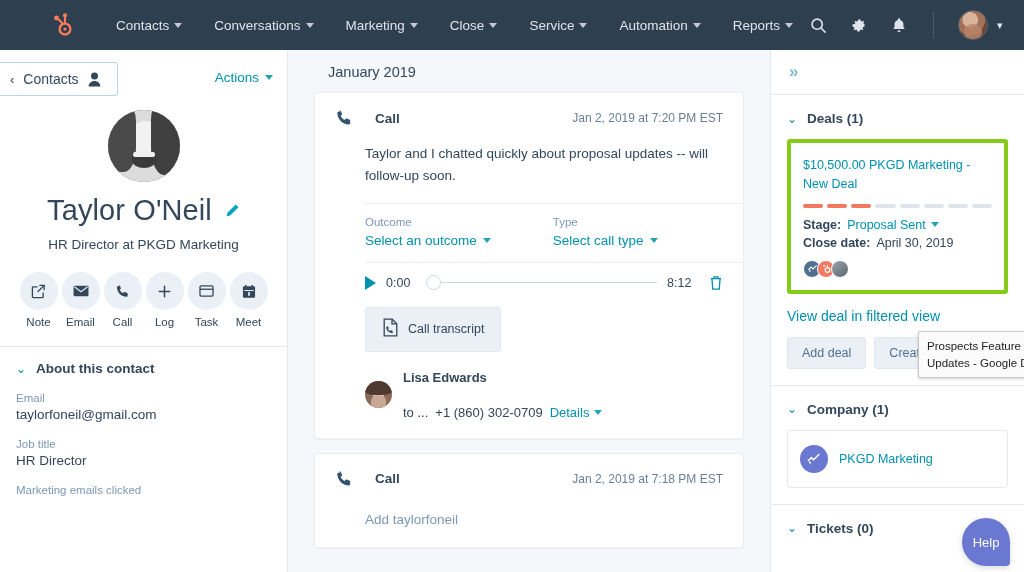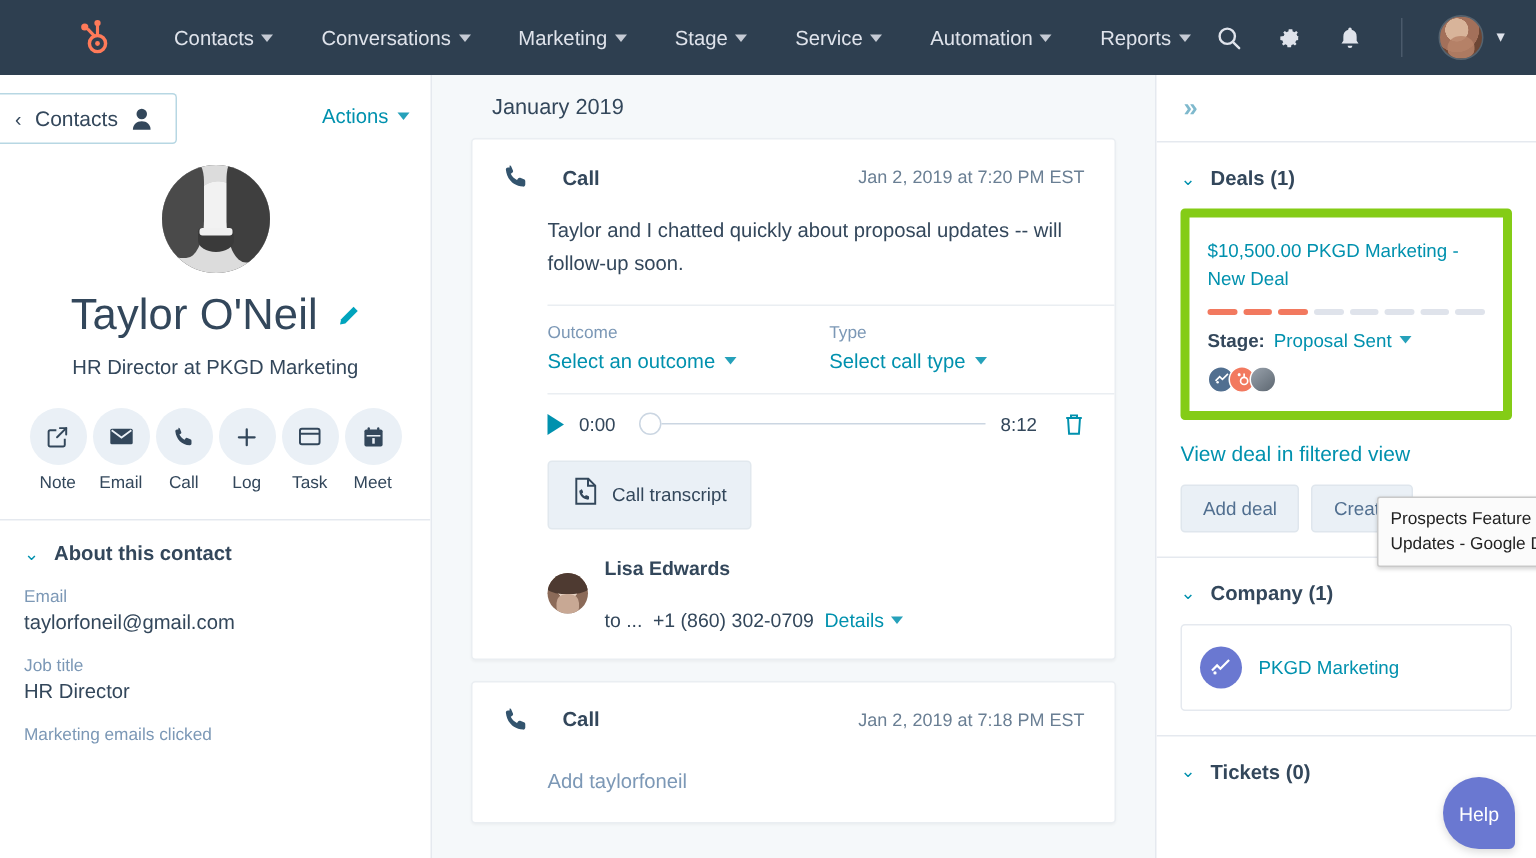--- a/index.html
+++ b/index.html
@@ -159,21 +159,21 @@
   .right {
     width: 254px; flex: 0 0 254px;
     background: #fff; border-left: 1px solid #e5e9ef;
     position: relative; overflow: hidden;
   }
   .right-top { padding: 12px 0 12px 18px; border-bottom: 1px solid #e5e9ef; }
   .dbl-chev { color: #7fb9cd; font-size: 17px; letter-spacing: -2px; cursor: pointer; font-weight: 700; }
   .r-section { padding: 16px 16px 0 16px; }
   .r-head { display: flex; align-items: center; gap: 10px; }
   .r-title { font-size: 13.5px; font-weight: 700; color: #33475b; }
-  .deal-card { border: 6px solid #84cc16; border-radius: 3px; padding: 13px 12px 12px; margin-top: 13px; }
+  .deal-card { border: 4px solid #84cc16; border-radius: 3px; padding: 13px 12px 12px; margin-top: 13px; }
   .deal-title { font-size: 12.5px; color: #0091ae; line-height: 1.5; cursor: pointer; }
   .progress { display: flex; gap: 4px; margin: 10px 0 10px; }
   .seg { height: 4px; flex: 1 1 0; border-radius: 2px; background: #dfe3eb; }
   .seg.on { background: #f2795f; }
   .deal-line { font-size: 12.5px; color: #33475b; font-weight: 700; margin-top: 4px; display: flex; align-items: baseline; gap: 6px; }
   .deal-line .val { font-weight: 400; }
   .deal-line .lnk { color: #0091ae; font-weight: 400; display: inline-flex; align-items: center; gap: 5px; cursor: pointer; }
   .mini-avs { display: flex; margin-top: 10px; }
   .mini { width: 18px; height: 18px; border-radius: 50%; margin-right: -4px; border: 1.5px solid #fff; display:flex; align-items:center; justify-content:center; }
   .mini.a { background: #516f90; }
@@ -234,21 +234,21 @@
       </div>
       <div class="nav-item">
         <span>Conversations</span>
         <i class="caret-down"></i>
       </div>
       <div class="nav-item">
         <span>Marketing</span>
         <i class="caret-down"></i>
       </div>
       <div class="nav-item">
-        <span>Stage</span>
+        <span>Close</span>
         <i class="caret-down"></i>
       </div>
       <div class="nav-item">
         <span>Service</span>
         <i class="caret-down"></i>
       </div>
       <div class="nav-item">
         <span>Automation</span>
         <i class="caret-down"></i>
       </div>
@@ -518,20 +518,24 @@
             <i class="seg"></i>
             <i class="seg"></i>
           </div>
           <div class="deal-line">
             <span>Stage:</span>
             <span class="lnk">
               <span>Proposal Sent</span>
               <i class="caret-down"></i>
             </span>
           </div>
+          <div class="deal-line">
+            <span>Close date:</span>
+            <span class="val">April 30, 2019</span>
+          </div>
           <div class="mini-avs">
             <span class="mini a">
               <svg width="11" height="11" viewBox="0 0 12 12" stroke="#fff" stroke-width="1.2" fill="none">
                 <path d="M1.5 7.5l3-3 2 2 4-4"></path>
                   <circle cx="3" cy="8.6" r=".9" fill="#fff" stroke="none"></circle>
               </svg>
             </span>
             <span class="mini b">
               <svg width="11" height="11" viewBox="0 0 12 12" stroke="#fff" stroke-width="1.2" fill="none">
                 <circle cx="7" cy="7.6" r="2.6"></circle>

